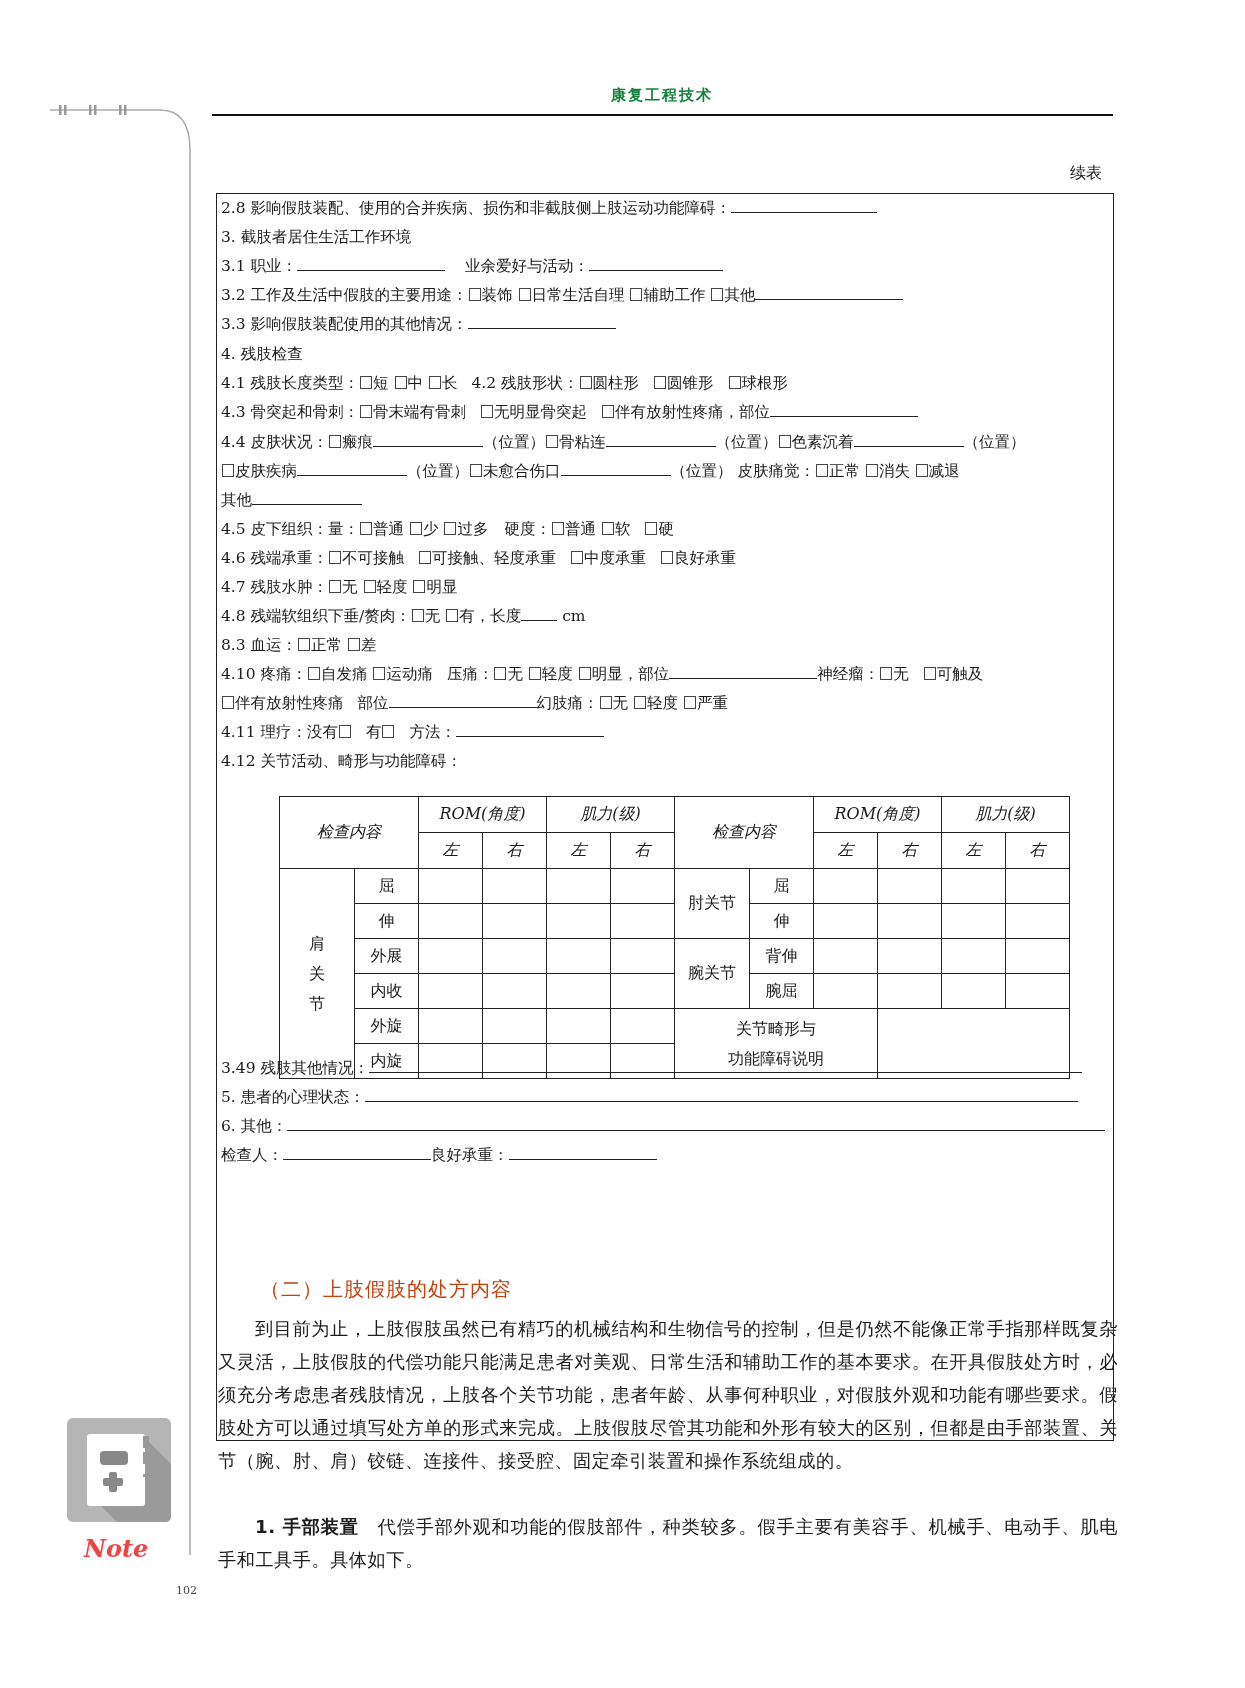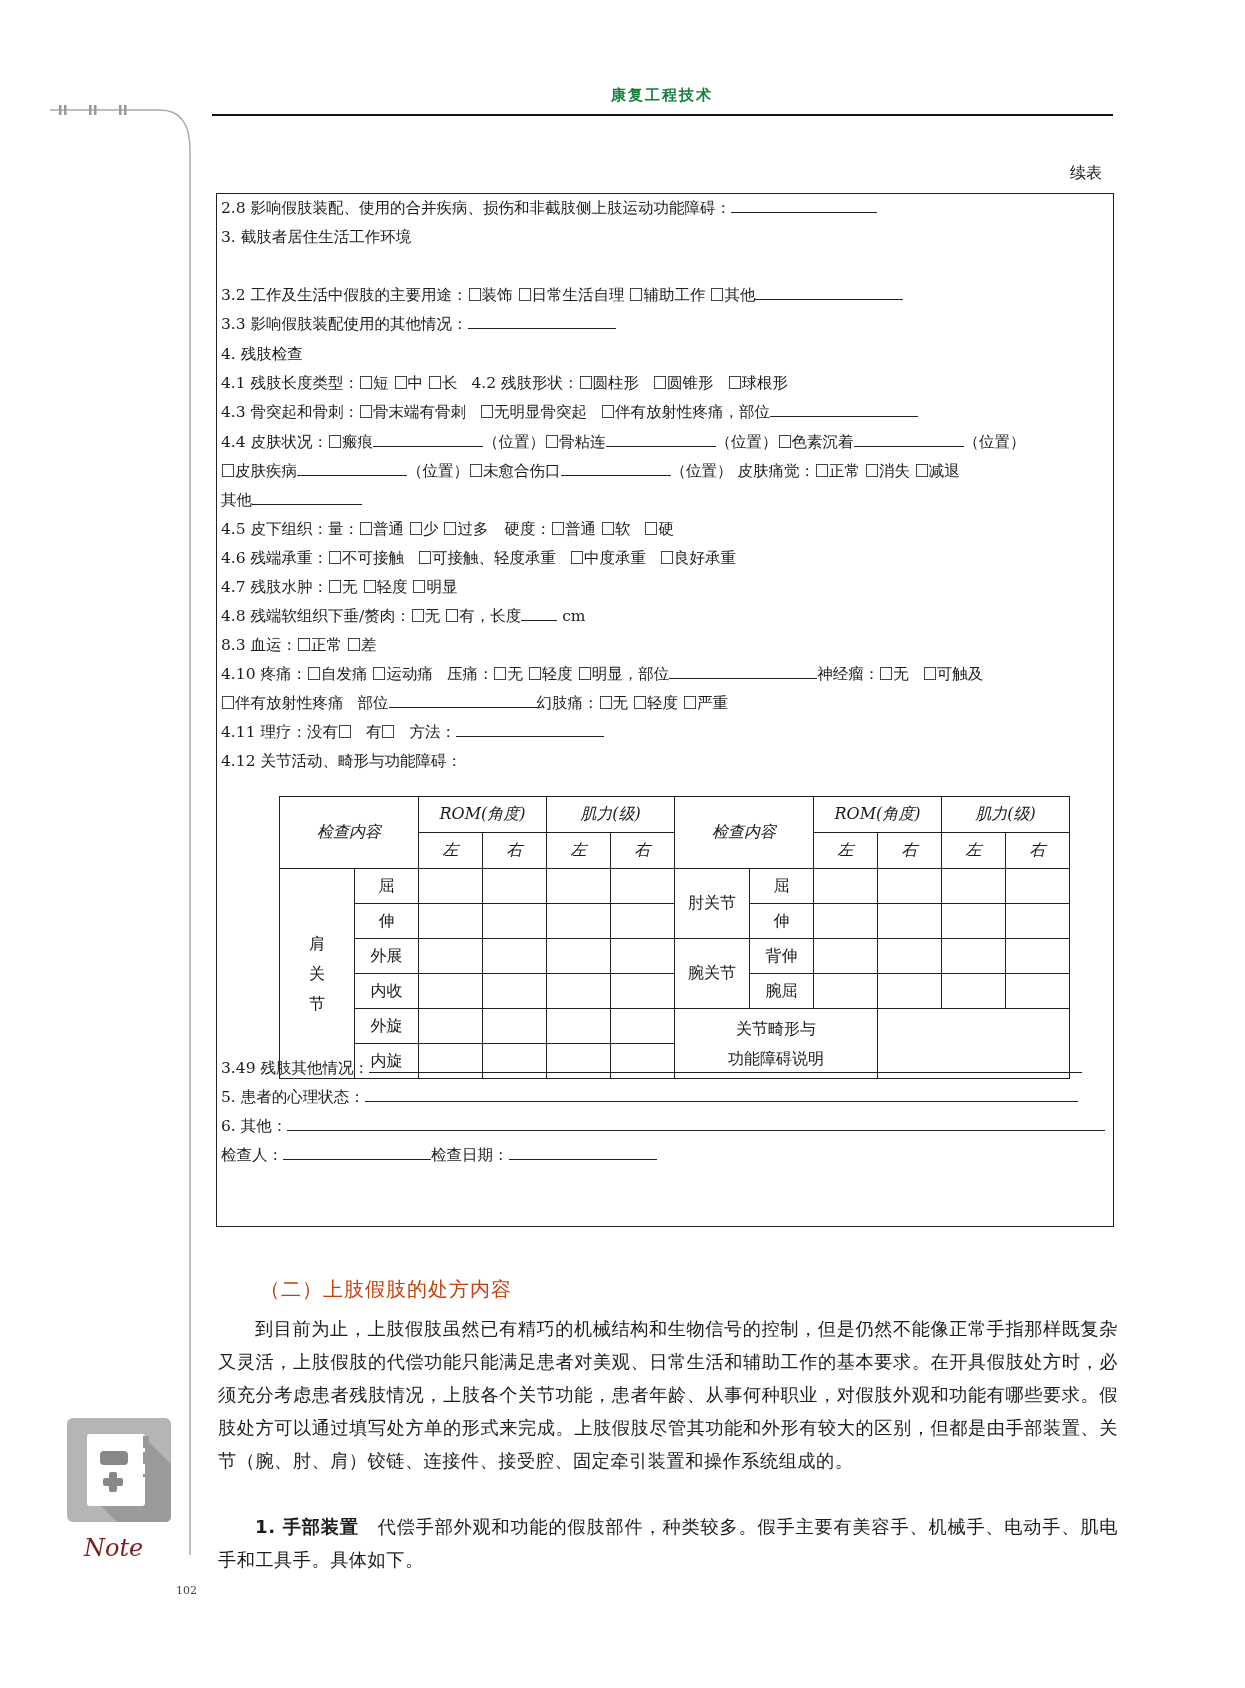--- a/index.html
+++ b/index.html
@@ -9,41 +9,41 @@
   
   .running-head { position: absolute; left: 212px; top: 86px; width: 900px; text-align: center; font-family: "DejaVu Sans", "Liberation Sans", sans-serif; font-size: 15px; font-weight: bold; letter-spacing: 2px; color: #15803d; }
   .head-rule { position: absolute; left: 212px; top: 114px; width: 901px; height: 2px; background: #111; }
 
   
   .margin-deco { position: absolute; left: 50px; top: 105px; width: 150px; height: 1450px; }
 
   .continue-label { position: absolute; left: 1070px; top: 163px; font-size: 16px; color: #222; }
 
   
-  .form-box { position: absolute; left: 216px; top: 193px; width: 898px; height: 1034px; border: 1.6px solid #222; }
+  .form-box { position: absolute; left: 216px; top: 193px; width: 898px; height: 1248px; border: 1.6px solid #222; }
   .line { position: absolute; left: 4px; font-size: 15.5px; line-height: 20px; white-space: nowrap; color: #1c1c1c; }
   .line span { white-space: pre; }
   .blank { display: inline-block; border-bottom: 1.4px solid #222; height: 15px; vertical-align: baseline; }
   .cb { display: inline-block; width: 12px; height: 13px; border: 1px solid #444; vertical-align: -1px; margin: 0 1px 0 1px; }
   .gap { display: inline-block; }
 
   
   table.exam { position: absolute; left: 279px; top: 796px; border-collapse: collapse; font-size: 16px; }
   table.exam td { border: 1.2px solid #222; text-align: center; vertical-align: middle; height: 35px; padding: 0; }
   table.exam tr.hrow td { height: 36px; font-style: italic; }
   .c-a { width: 75px; } .c-b { width: 64px; } .c-n { width: 64px; }
   .vert { line-height: 30px; }
 
   
   .section-title { position: absolute; left: 260px; top: 1276px; font-family: "DejaVu Sans", "Liberation Sans", sans-serif; font-size: 20px; color: #c2410c; letter-spacing: 1px; }
   .para { position: absolute; left: 218px; width: 900px; font-size: 18.2px; line-height: 33px; color: #1c1c1c; text-align: justify; letter-spacing: 0.5px; }
   .para .b { font-weight: bold; font-family: "DejaVu Sans", "Liberation Sans", sans-serif; }
   .page-num { position: absolute; left: 176px; top: 1584px; font-size: 11px; color: #444; }
   .note-icon { position: absolute; left: 67px; top: 1418px; }
-  .note-word { position: absolute; left: 84px; top: 1534px; font-family: "DejaVu Serif", serif; font-style: italic; font-weight: normal; font-size: 24px; color: #7f1d1d; }
+  .note-word { position: absolute; left: 84px; top: 1534px; font-family: "DejaVu Serif", serif; font-style: italic; font-weight: bold; font-size: 24px; color: #ef4444; }
 </style>
 </head>
 <body>
 
 <svg class="margin-deco" width="150" height="1450" viewBox="0 0 150 1450">
   <line x1="0" y1="5" x2="110" y2="5" stroke="#aaa" stroke-width="1.5"></line>
   <rect x="9" y="0" width="2.5" height="10" fill="#999"></rect>
     <rect x="14" y="0" width="2.5" height="10" fill="#999"></rect>
   <rect x="39" y="0" width="2.5" height="10" fill="#999"></rect>
     <rect x="44" y="0" width="2.5" height="10" fill="#999"></rect>
@@ -54,20 +54,23 @@
 
 <div class="running-head">康复工程技术</div>
 <div class="head-rule"></div>
 <div class="continue-label">续表</div>
 
 <div class="form-box">
   <div class="line" style="top:4px">
     <span>2.8 影响假肢装配、使用的合并疾病、损伤和非截肢侧上肢运动功能障碍：</span><span class="blank" style="width:146px"></span>
   </div>
   <div class="line" style="top:33px">3. 截肢者居住生活工作环境</div>
+  <div class="line" style="top:62px">
+    <span>3.1 职业：</span><span class="blank" style="width:148px"></span><span class="gap" style="width:20px"></span><span>业余爱好与活动：</span><span class="blank" style="width:134px"></span>
+  </div>
   <div class="line" style="top:91px">
     <span>3.2 工作及生活中假肢的主要用途：</span><span class="cb"></span><span>装饰</span> <span class="cb"></span><span>日常生活自理</span> <span class="cb"></span><span>辅助工作</span> <span class="cb"></span><span>其他</span><span class="blank" style="width:148px"></span>
   </div>
   <div class="line" style="top:120px">
     <span>3.3 影响假肢装配使用的其他情况：</span><span class="blank" style="width:148px"></span>
   </div>
   <div class="line" style="top:150px">4. 残肢检查</div>
   <div class="line" style="top:179px">
     <span>4.1 残肢长度类型：</span><span class="cb"></span><span>短</span> <span class="cb"></span><span>中</span> <span class="cb"></span><span>长</span><span class="gap" style="width:14px"></span><span>4.2 残肢形状：</span><span class="cb"></span><span>圆柱形</span><span class="gap" style="width:14px"></span><span class="cb"></span><span>圆锥形</span><span class="gap" style="width:14px"></span><span class="cb"></span><span>球根形</span>
   </div>
@@ -112,21 +115,21 @@
   <div class="line" style="top:864px">
     <span>3.49 残肢其他情况：</span><span class="blank" style="width:713px"></span>
   </div>
   <div class="line" style="top:893px">
     <span>5. 患者的心理状态：</span><span class="blank" style="width:713px"></span>
   </div>
   <div class="line" style="top:922px">
     <span>6. 其他：</span><span class="blank" style="width:818px"></span>
   </div>
   <div class="line" style="top:951px">
-    <span>检查人：</span><span class="blank" style="width:148px"></span><span>检查日期：</span><span class="blank" style="width:148px"></span>
+    <span>检查人：</span><span class="blank" style="width:148px"></span><span>良好承重：</span><span class="blank" style="width:148px"></span>
   </div>
 </div>
 
 <table class="exam">
   <tbody>
       <tr class="hrow">
     <td colspan="2" rowspan="2">检查内容</td>
     <td colspan="2">ROM(角度)</td>
     <td colspan="2">肌力(级)</td>
     <td colspan="2" rowspan="2">检查内容</td>

